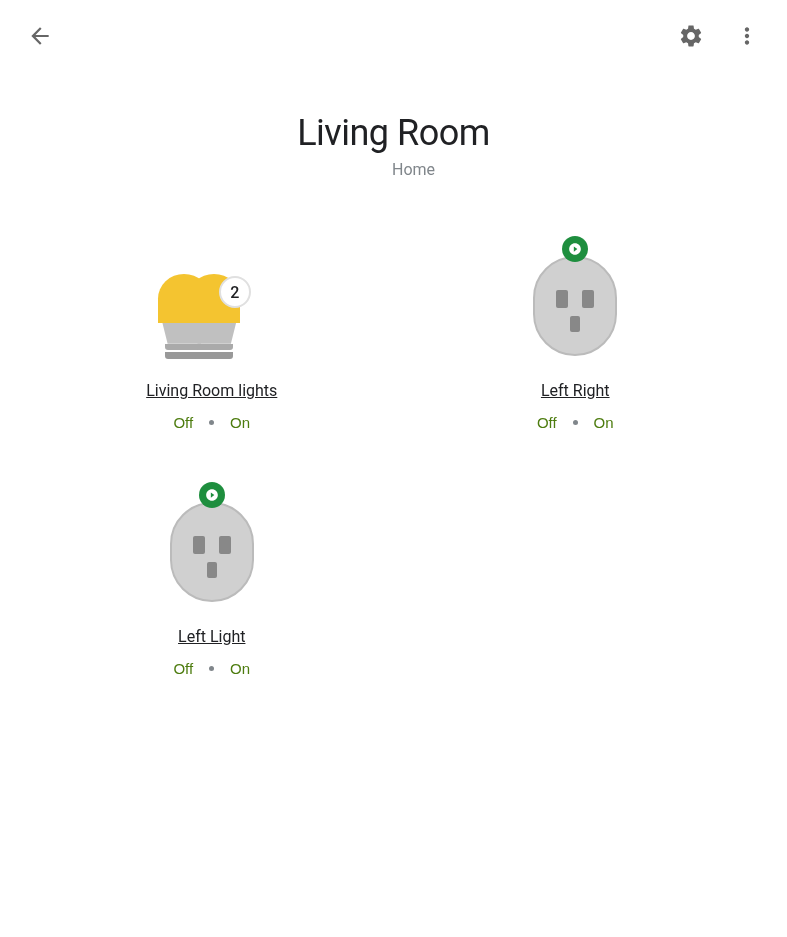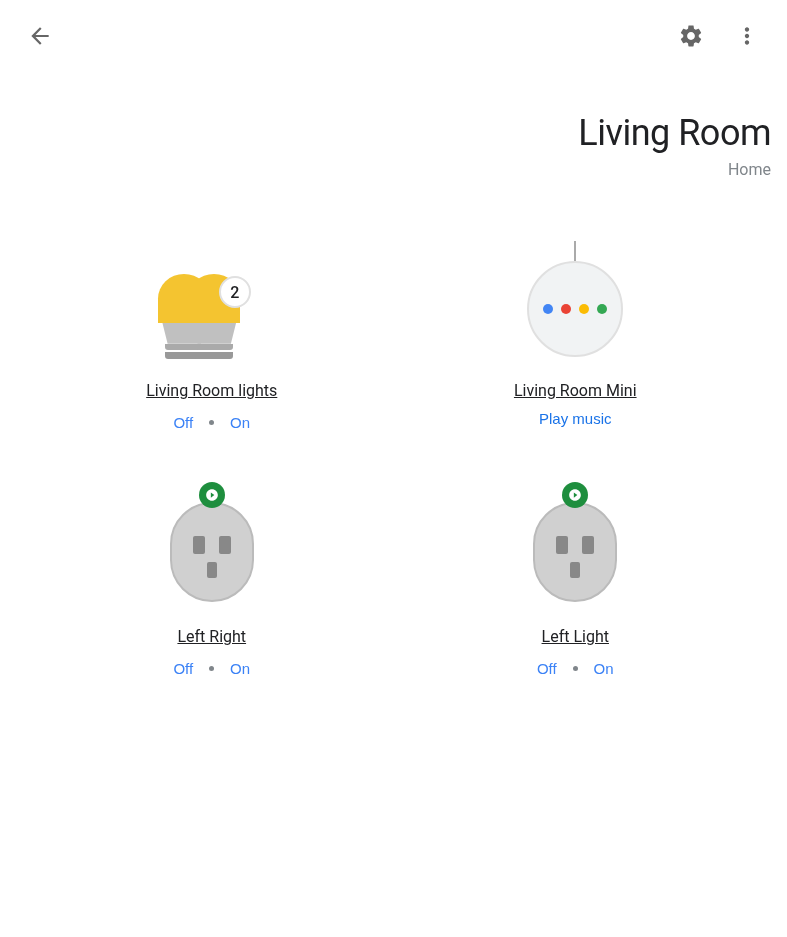--- a/index.html
+++ b/index.html
@@ -41,21 +41,21 @@
       background: transparent;
     }
     .gear-icon svg, .back-icon svg, .more-icon svg {
       width: 26px;
       height: 26px;
       fill: #666;
     }
 
     
     .title-section {
-      text-align: right;
+      text-align: center;
       padding: 40px 16px 30px;
     }
     .room-title {
       font-size: 36px;
       font-weight: 400;
       color: #202124;
       letter-spacing: -0.5px;
     }
     .room-subtitle {
       font-size: 16px;
@@ -221,21 +221,21 @@
 
     
     .device-controls {
       display: flex;
       align-items: center;
       gap: 14px;
     }
     .control-btn {
       font-size: 15px;
       font-weight: 500;
-      color: #3b82f6;
+      color: #4d7c0f;
       background: none;
       border: none;
       cursor: pointer;
       padding: 4px 2px;
     }
     .control-dot {
       width: 5px;
       height: 5px;
       border-radius: 50%;
       background: #80868b;
@@ -302,37 +302,20 @@
       </div>
     </div>
     <div class="device-name">Living Room lights</div>
     <div class="device-controls">
       <button class="control-btn">Off</button>
       <div class="control-dot"></div>
       <button class="control-btn">On</button>
     </div>
   </div>
 
-  <div class="device-card">
-    <div class="device-icon-area">
-      <div class="mini-icon-wrapper">
-        <div class="mini-wire"></div>
-        <div class="mini-circle">
-          <div class="mini-dot" style="background:#4285F4;"></div>
-          <div class="mini-dot" style="background:#EA4335;"></div>
-          <div class="mini-dot" style="background:#FBBC04;"></div>
-          <div class="mini-dot" style="background:#34A853;"></div>
-        </div>
-      </div>
-    </div>
-    <div class="device-name">Living Room Mini</div>
-    <div class="device-controls">
-      <button class="play-music-btn">Play music</button>
-    </div>
-  </div>
 
   <div class="device-card">
     <div class="device-icon-area">
       <div class="plug-wrapper">
         <div class="plug-on-indicator">
           <svg viewBox="0 0 24 24">
               <path d="M12 2C6.48 2 2 6.48 2 12s4.48 10 10 10 10-4.48 10-10S17.52 2 12 2zm-2 14.5v-9l6 4.5-6 4.5z"></path>
             </svg>
         </div>
         <div style="height:14px;"></div>

